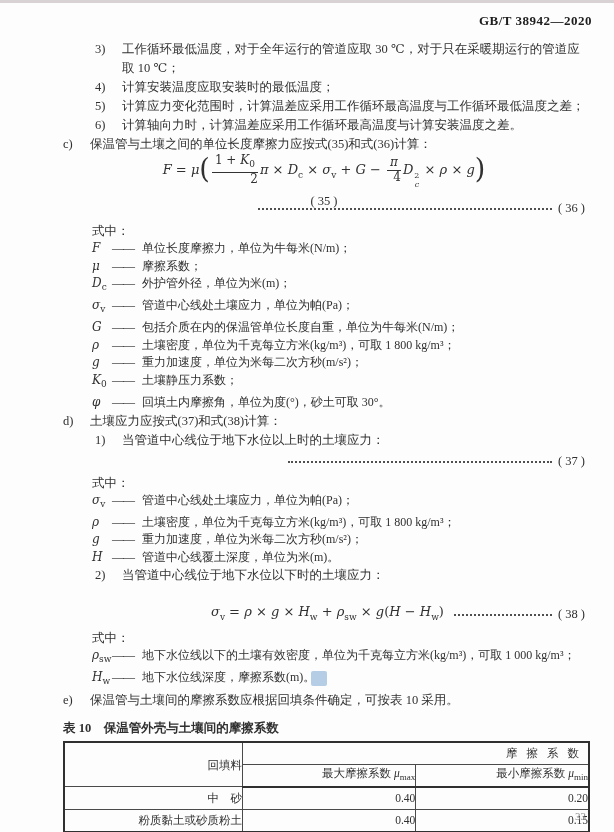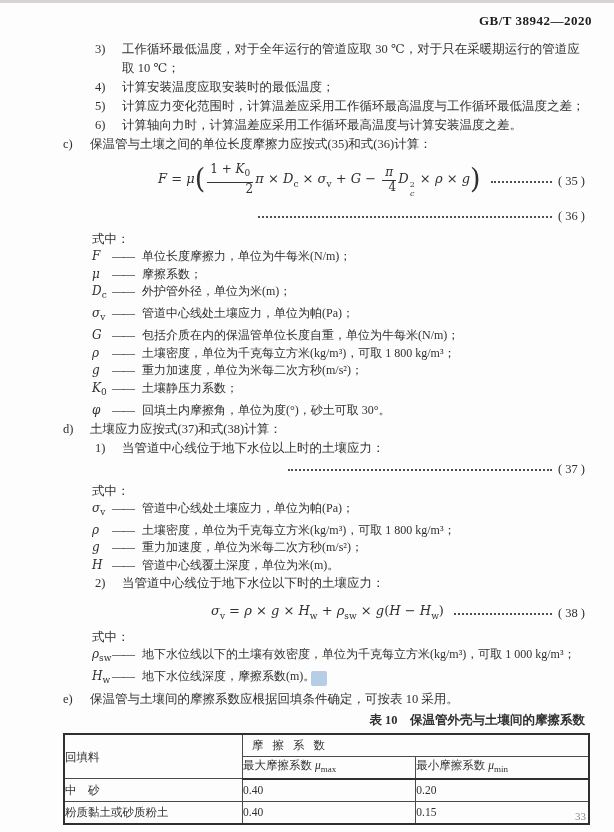--- a/index.html
+++ b/index.html
@@ -18,42 +18,42 @@
   
   .shizhong{margin-left:29px;line-height:18px;margin-top:2px;}
   .def{display:flex;margin-left:29px;font-size:12px;line-height:17.6px;}
   .d-sym{flex:none;min-width:20px;font-family:"DejaVu Serif",serif;}
   .d-sym i{font-style:italic;}
   .d-dash{flex:none;margin-right:8px;letter-spacing:-1px;}
   .d-txt{flex:1;white-space:nowrap;}
   sub{font-size:9px;}
   
   .eq{display:flex;align-items:center;min-height:20px;}
-  .eq35{height:38px;margin-top:8px;}
+  .eq35{height:38px;margin-top:0;flex-direction:column;}
   .eq36{margin-top:6px;margin-bottom:4px;}
   .eq37{margin-top:2px;margin-bottom:2px;}
-  .eq38{margin-top:8px;margin-bottom:2px;}
+  .eq38{margin-top:17px;margin-bottom:2px;}
   .sp{flex:none;}
   .sp35{width:95px;}.sp36{width:185px;}.sp37{width:215px;}.sp38{width:148px;}
   .frm{font-family:"DejaVu Serif",serif;font-size:13px;font-style:normal;white-space:nowrap;}
   .frm i{font-style:italic;}
   .frac{display:inline-block;text-align:right;vertical-align:middle;margin:0 2px;}
   .fnum{display:block;padding:0 3px 1px 3px;border-bottom:1px solid #333;line-height:13px;font-size:12px;}
   .fden{display:block;line-height:13px;font-size:12px;}
   .bp{font-size:27px;font-weight:400;vertical-align:middle;line-height:.8;position:relative;top:-1px;}
   .ss{display:inline-flex;flex-direction:column;align-items:center;vertical-align:-4px;
       font-size:8px;line-height:1;margin:0 1px;}
   .ss span{display:block;line-height:1.15;}
   .leader{flex:1;border-top:2px dotted #4f4f4f;height:0;margin:1px 6px 0 10px;}
   .eqnum{flex:none;white-space:nowrap;font-size:12.5px;}
   
-  .tbl-title{text-align:right;font-weight:bold;font-size:12.5px;margin-top:2px;line-height:18px;}
+  .tbl-title{text-align:left;font-weight:bold;font-size:12.5px;margin-top:9px;line-height:18px;}
   table.t10{border-collapse:collapse;width:527px;margin-top:4px;table-layout:fixed;
             font-size:11.5px;}
-  table.t10 td{border:1px solid #4a4a4a;text-align:left;padding:0;height:21px;
+  table.t10 td{border:1px solid #4a4a4a;text-align:right;padding:0;height:21px;
                line-height:14px;}
   table.t10{border:2px solid #303030;}
   table.t10 tr.hdr2 td{border-bottom:2px solid #303030;}
   .w-c1{width:177px;}.w-c2{width:170px;}.w-c3{width:180px;}
   .grp-hdr{letter-spacing:9px;text-indent:9px;}
   .page-num{position:absolute;right:28px;bottom:10px;font-size:11px;color:#8a8a8a;text-align:center;}
   .watermark{position:absolute;left:311px;top:671px;width:16px;height:15px;
              background:#a9c6e2;opacity:.85;border-radius:2px;filter:blur(.3px);}
 </style>
 </head>

